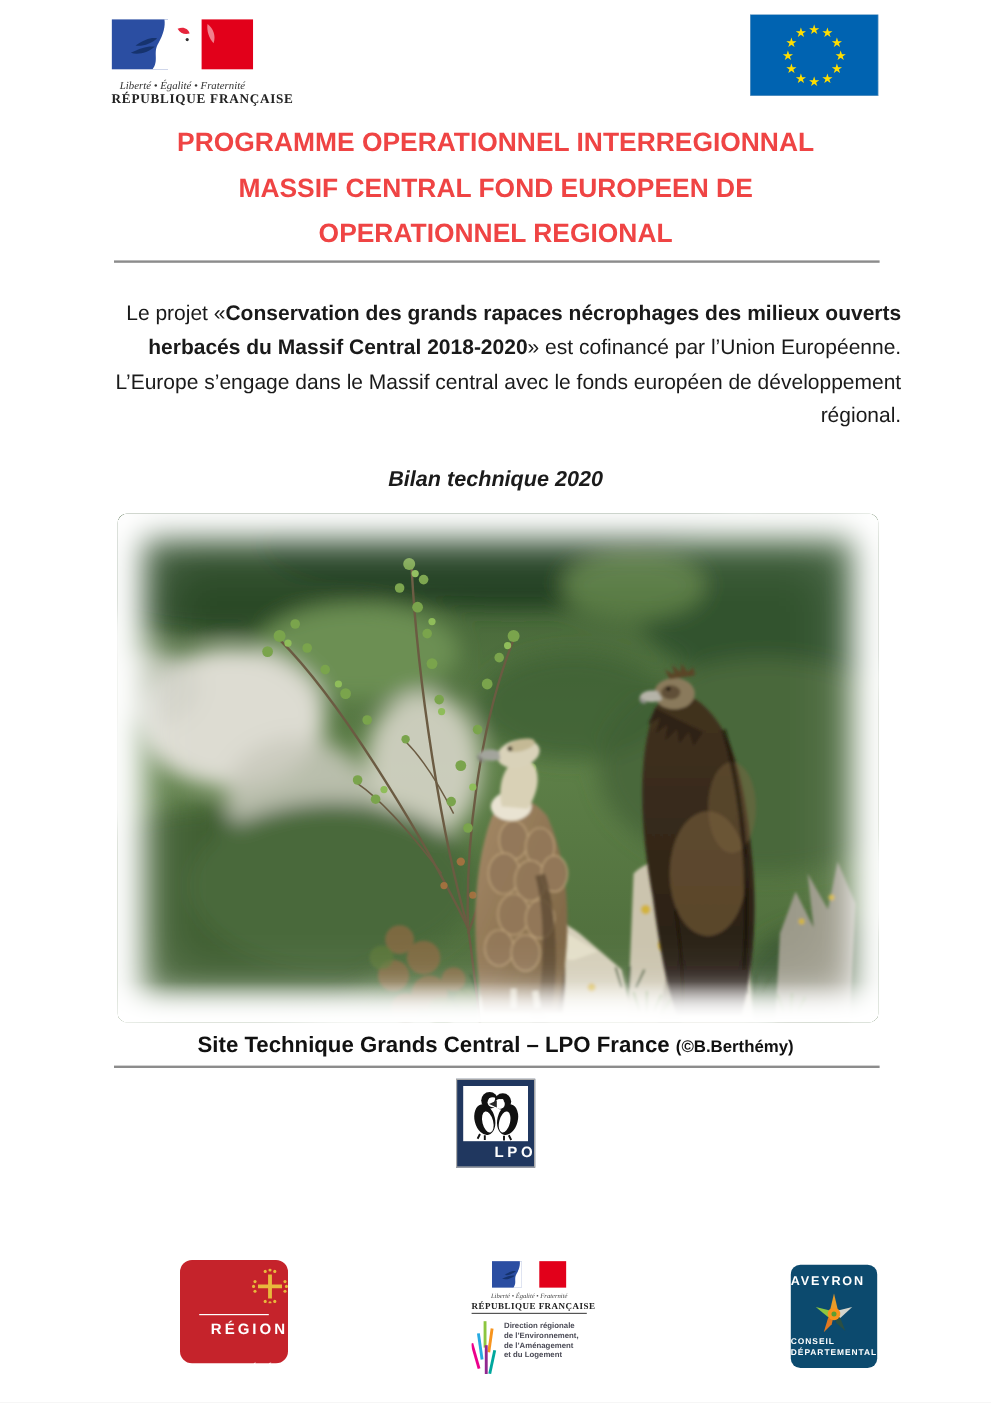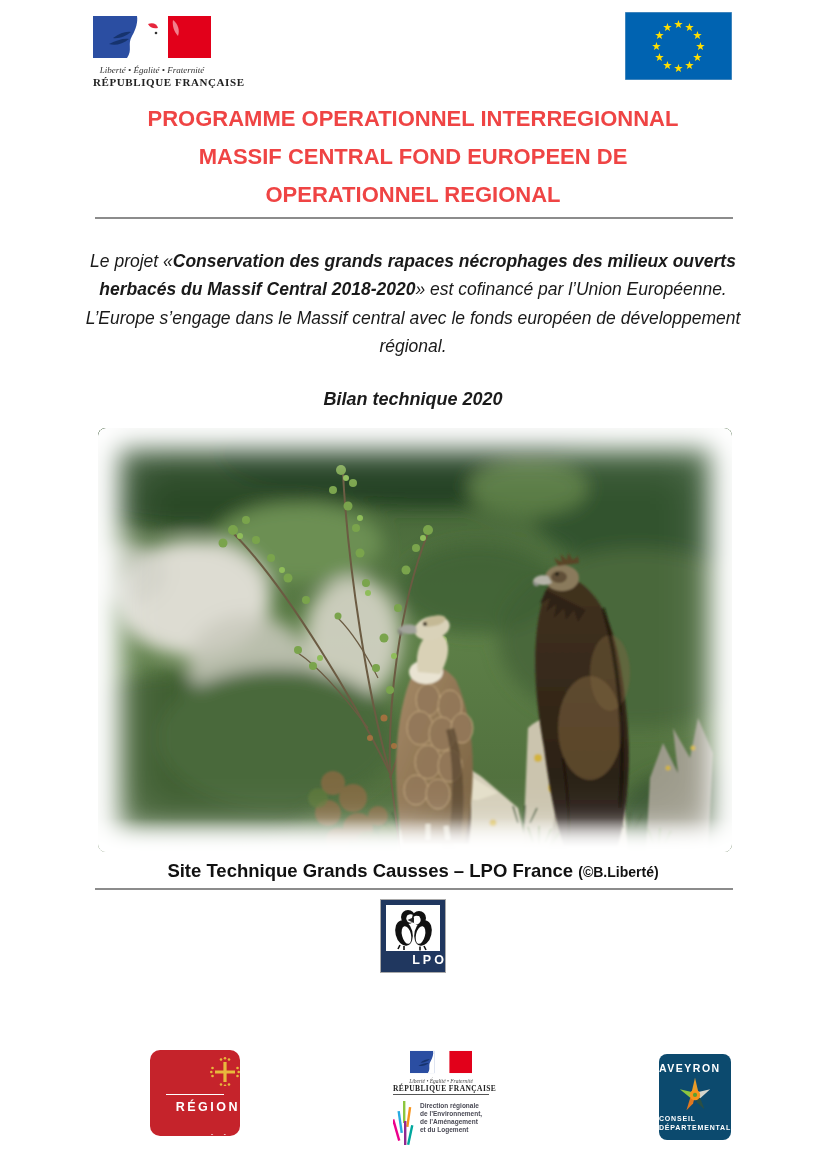--- a/index.html
+++ b/index.html
@@ -12,22 +12,22 @@
   .fr-logo .rf-name{font-family:"Liberation Serif","DejaVu Serif",serif;font-weight:bold;
         font-size:11px;letter-spacing:.6px;color:#222;white-space:nowrap;margin-top:1px;}
   .eu-flag{position:absolute;left:625px;top:12px;width:107px;height:68px;}
   
   .title{position:absolute;left:0;top:100px;width:100%;text-align:center;
          font-size:22px;font-weight:bold;line-height:38px;color:#ef4444;}
   .rule{position:absolute;left:95px;width:638px;height:2px;background:#8c8c8c;}
   .rule1{top:217px;}
   .rule2{top:888px;}
   
-  .intro{position:absolute;left:75px;top:229px;width:676px;text-align:center;
-         font-size:17.5px;font-style:italic;line-height:28.5px;color:#1a1a1a;}
+  .intro{position:absolute;left:75px;top:229px;width:676px;text-align:right;
+         font-size:17.5px;line-height:28.5px;color:#1a1a1a;}
   .intro .b{font-weight:bold;}
   .subtitle{position:absolute;left:0;top:389px;width:100%;text-align:center;
             font-size:18px;font-weight:bold;font-style:italic;}
   
   .photo{position:absolute;left:98px;top:428px;width:634px;height:424px;border-radius:8px;overflow:hidden;}
   .photo svg{display:block;width:634px;height:424px;}
   .photo .vignette{position:absolute;inset:0;border-radius:8px;pointer-events:none;
         box-shadow:inset 0 0 26px 20px #ffffff, inset 0 0 60px 10px rgba(255,255,255,.55);}
   .photo .fadebottom{position:absolute;left:0;right:0;bottom:0;height:34px;pointer-events:none;
         background:linear-gradient(to bottom,rgba(255,255,255,0),rgba(255,255,255,.95));}
@@ -296,21 +296,21 @@
         <ellipse cx="461" cy="149" rx="8" ry="6" fill="#4a3b24" opacity=".65"></ellipse>
         <path d="M450,148 C442,146 436,149 435,153 C439,158 448,158 454,155 Z" fill="#b5b3a8"></path>
         <path d="M435,153 C434,157 437,159 441,158 C439,155 437,154 435,153 Z" fill="#8e8f88"></path>
         <circle cx="459" cy="146" r="1.8" fill="#15100a"></circle>
       </g>
     </svg>
     <div class="fadebottom"></div>
     <div class="vignette"></div>
   </div>
 
-  <div class="caption"><span>Site Technique Grands Causses – LPO France </span><span class="credit">(©B.Liberté)</span></div>
+  <div class="caption"><span>Site Technique Grands Central – LPO France </span><span class="credit">(©B.Berthémy)</span></div>
   <div class="rule rule2"></div>
 
   <div class="lpo">
     <div class="inner">
       <svg width="54" height="46" viewBox="0 0 54 46">
 
         <g>
           <ellipse cx="18" cy="28" rx="8.5" ry="13" transform="rotate(-14 18 28)" fill="#111"></ellipse>
           <ellipse cx="20.5" cy="30" rx="4.5" ry="9" transform="rotate(-14 20.5 30)" fill="#fff"></ellipse>
           <circle cx="22" cy="12" r="7" fill="#111"></circle>

